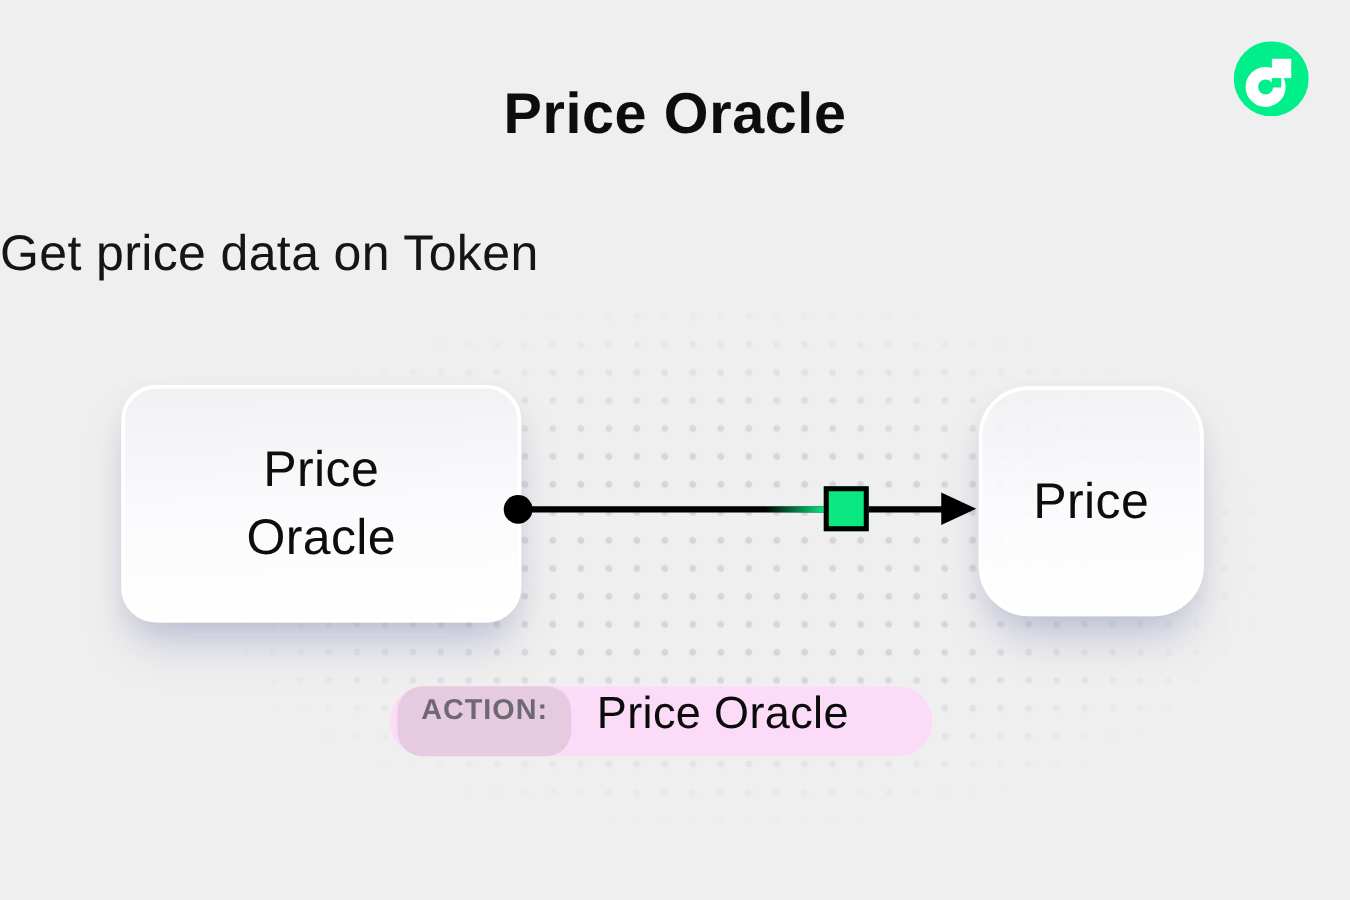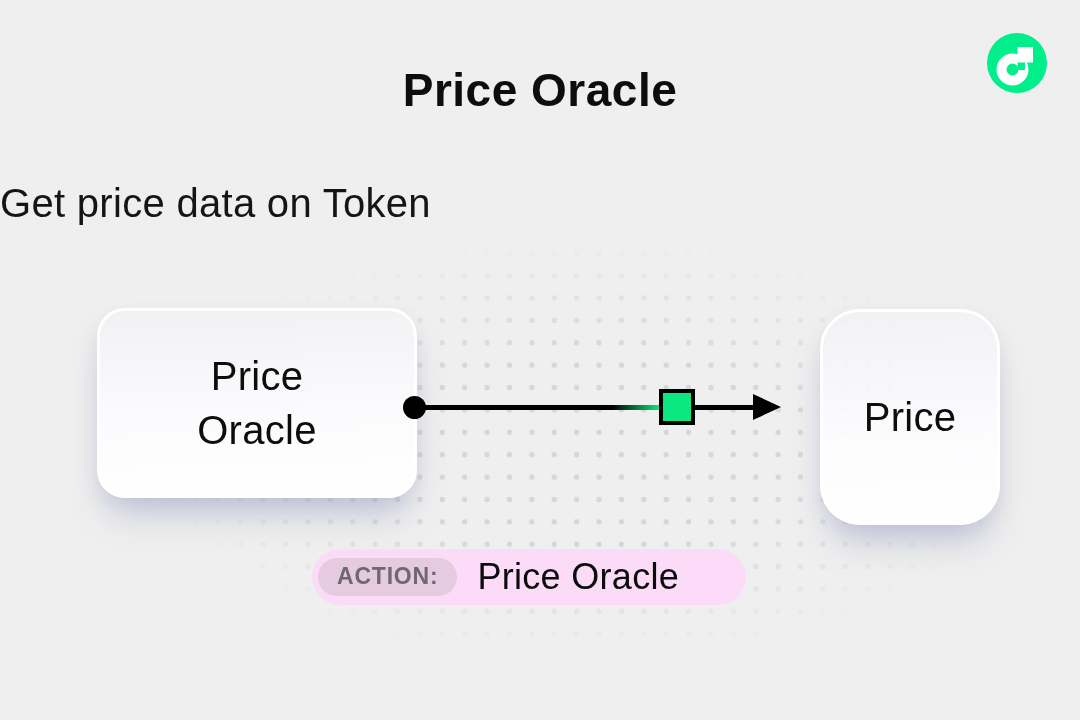--- a/index.html
+++ b/index.html
@@ -68,22 +68,22 @@
     text-align: center;
   }
   .node-source {
     left: 97px; top: 308px;
     width: 320px; height: 190px;
     border-radius: 28px;
     background: linear-gradient(178deg, #f1f1f4 0%, #fbfbfd 55%, #ffffff 100%);
   }
   .node-source .node-label { max-width: 210px; line-height: 1.35; }
   .node-target {
-    left: 820px; top: 309px;
-    width: 180px; height: 216px;
+    left: 783px; top: 309px;
+    width: 180px; height: 184px;
     border-radius: 40px;
     background: linear-gradient(178deg, rgba(243,243,247,0.72) 0%, rgba(253,253,255,0.92) 60%, rgba(255,255,255,0.98) 100%);
   }
 
   
   .conn-dot {
     position: absolute;
     left: 403px; top: 396px;
     width: 23px; height: 23px;
     border-radius: 50%;
@@ -122,21 +122,20 @@
     z-index: 3;
   }
 
   .action-badge {
     position: absolute;
     left: 312px; top: 549px;
     width: 434px; height: 56px;
     border-radius: 28px;
     background: #fbdbf7;
     display: flex;
-    align-items: center;
     padding-left: 6px;
     gap: 20px;
     z-index: 2;
   }
   .action-label-pill {
     background: #e6cbe0;
     color: #6e6870;
     border-radius: 20px;
     padding: 7px 19px 8px 19px;
     font-size: 23px;

